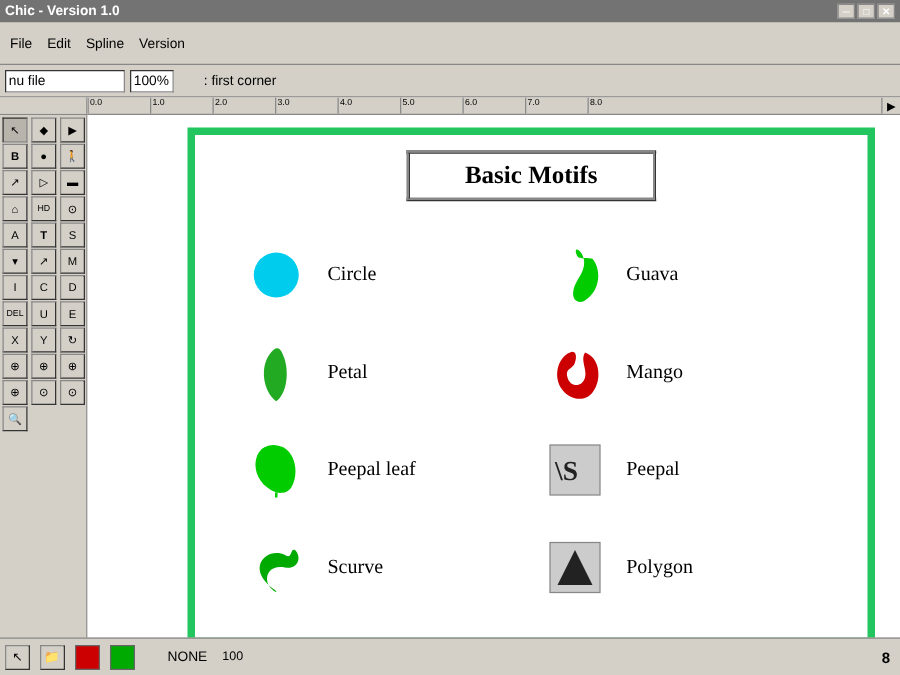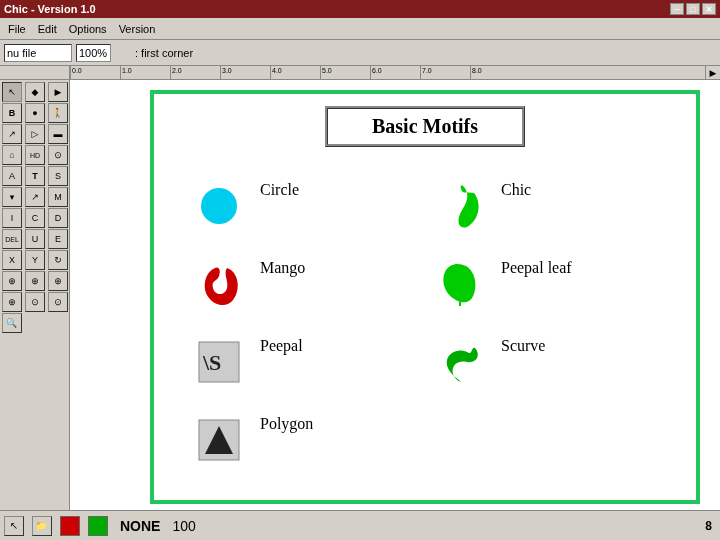--- a/index.html
+++ b/index.html
@@ -8,21 +8,21 @@
       height: 540px;
       background: #d4d0c8;
       font-family: 'Arial', sans-serif;
       font-size: 12px;
       overflow: hidden;
       position: relative;
     }
 
     
     .title-bar {
-      background: #7f1d1d;
+      background: #737373;
       color: white;
       height: 18px;
       display: flex;
       align-items: center;
       padding: 0 4px;
       font-size: 11px;
       font-weight: bold;
       justify-content: space-between;
     }
     .title-bar-controls {
@@ -37,21 +37,21 @@
       font-size: 8px;
       display: flex;
       align-items: center;
       justify-content: center;
       cursor: pointer;
     }
 
     
     .menu-bar {
       background: #d4d0c8;
-      height: 22px;
+      height: 34px;
       display: flex;
       align-items: center;
       padding: 0 2px;
       border-bottom: 1px solid #888;
       font-size: 11px;
     }
     .menu-item {
       padding: 0 6px;
       cursor: pointer;
     }
@@ -62,21 +62,21 @@
       height: 26px;
       display: flex;
       align-items: center;
       padding: 2px 4px;
       gap: 4px;
       border-bottom: 1px solid #888;
     }
     .toolbar-file {
       background: white;
       border: 1px inset #888;
-      width: 68px;
+      width: 96px;
       height: 18px;
       padding: 0 2px;
       font-size: 11px;
     }
     .toolbar-zoom {
       background: white;
       border: 1px inset #888;
       width: 35px;
       height: 18px;
       padding: 0 2px;
@@ -145,21 +145,21 @@
     }
 
     
     .motifs-panel {
       position: absolute;
       top: 10px;
       left: 80px;
       right: 20px;
       bottom: 10px;
       background: white;
-      border: 4px solid #22c55e;
+      border: 6px solid #22c55e;
     }
     .motifs-title {
       background: white;
       border: 3px ridge #888;
       margin: 12px auto 20px auto;
       width: 200px;
       text-align: center;
       font-size: 20px;
       font-weight: bold;
       padding: 6px 12px;
@@ -167,20 +167,21 @@
     }
 
     .motifs-grid {
       display: grid;
       grid-template-columns: 1fr 1fr;
       gap: 0;
       padding: 0 30px;
     }
     .motif-item {
       display: flex;
+      align-items: center;
       gap: 16px;
       padding: 14px 10px;
     }
     .motif-icon {
       width: 50px;
       height: 50px;
       display: flex;
       align-items: center;
       justify-content: center;
     }
@@ -229,26 +230,25 @@
       background: #cc0000;
       border: 1px solid #666;
     }
     .status-green {
       width: 20px;
       height: 20px;
       background: #00aa00;
       border: 1px solid #666;
     }
     .status-text {
-      font-size: 14px;
-      margin-left: 4px;
-      font-weight: bold;
+      font-size: 11px;
+      margin-left: 18px;
     }
     .status-number {
-      font-size: 14px;
+      font-size: 10px;
       margin-left: 4px;
     }
     .status-page {
       position: absolute;
       right: 8px;
       font-size: 12px;
       font-weight: bold;
     }
 
     
@@ -262,21 +262,21 @@
   <div class="title-bar-controls">
     <div class="title-btn">─</div>
     <div class="title-btn">□</div>
     <div class="title-btn">✕</div>
   </div>
 </div>
 
 <div class="menu-bar">
   <span class="menu-item">File</span>
   <span class="menu-item">Edit</span>
-  <span class="menu-item">Options</span>
+  <span class="menu-item">Spline</span>
   <span class="menu-item">Version</span>
 </div>
 
 <div class="toolbar">
   <input class="toolbar-file" type="text" value="nu file" readonly="" style="">
   <input class="toolbar-zoom" type="text" value="100%" readonly="" style="">
   <span class="toolbar-status">: first corner</span>
 </div>
 
 <div style="display:flex; background:#d4d0c8; border-bottom:1px solid #888; height:14px;">
@@ -350,23 +350,31 @@
           </div>
           <span class="motif-label">Circle</span>
         </div>
 
         <div class="motif-item">
           <div class="motif-icon">
             <svg width="42" height="50" viewBox="0 0 42 50">
               <path d="M35 12 C42 20, 42 38, 28 46 C22 48, 18 44, 20 36 C22 28, 30 22, 28 12 C26 4, 20 2, 22 8 C24 14, 28 10, 35 12Z" fill="#00cc00"></path>
             </svg>
           </div>
-          <span class="motif-label">Chic</span>
-        </div>
-
+          <span class="motif-label">Guava</span>
+        </div>
+
+        <div class="motif-item">
+          <div class="motif-icon">
+            <svg width="30" height="50" viewBox="0 0 30 50">
+              <path d="M15 48 C4 40, 2 20, 10 10 C14 4, 18 4, 20 10 C26 22, 24 42, 15 48Z" fill="#22aa22"></path>
+            </svg>
+          </div>
+          <span class="motif-label">Petal</span>
+        </div>
 
         <div class="motif-item">
           <div class="motif-icon">
             <svg width="44" height="44" viewBox="0 0 44 44">
               <path d="M30 6 C42 10, 44 28, 36 38 C30 46, 18 44, 12 36 C4 26, 8 10, 18 6 C22 4, 24 8, 22 14 C20 20, 14 18, 16 26 C18 34, 28 34, 30 26 C32 20, 26 12, 30 6Z" fill="#cc0000"></path>
             </svg>
           </div>
           <span class="motif-label">Mango</span>
         </div>
 

